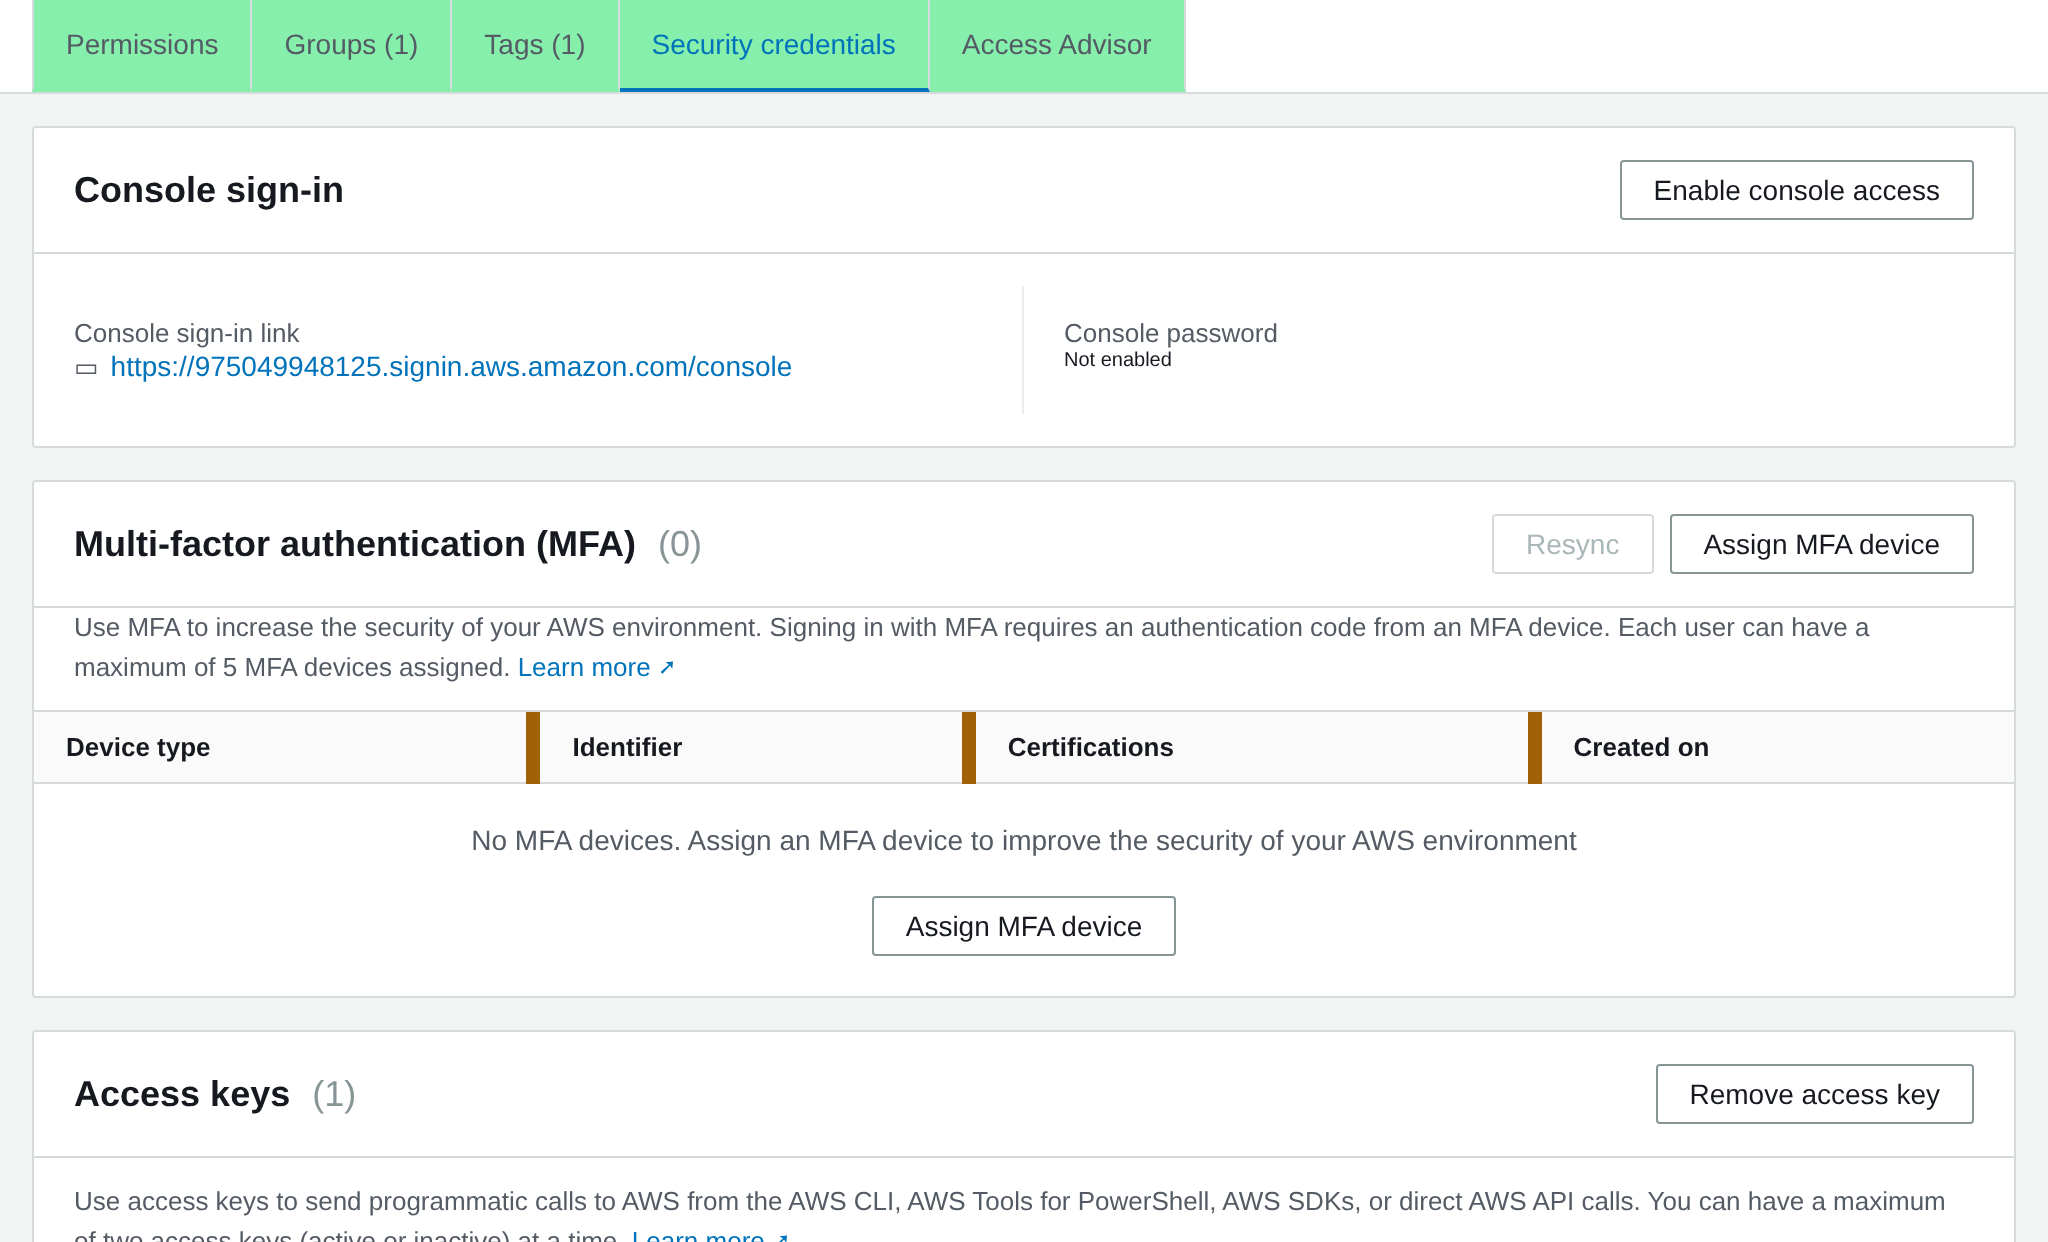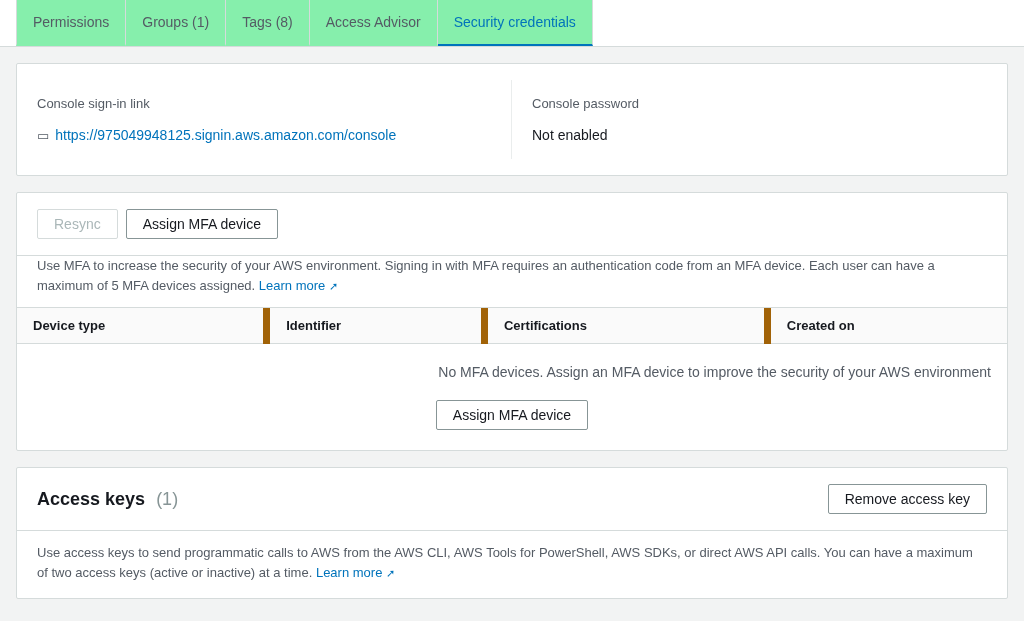--- a/index.html
+++ b/index.html
@@ -111,24 +111,24 @@
     .signin-col:first-child {
       padding-right: 20px;
       border-right: 1px solid #eaeded;
     }
     .signin-col:last-child {
       padding-left: 20px;
     }
     .field-label {
       font-size: 13px;
       color: #545b64;
-      margin-bottom: 16px;
+      margin-bottom: 1px;
     }
     .field-value {
-      font-size: 14px;
+      font-size: 10px;
       color: #16191f;
     }
     .link-value {
       display: flex;
       align-items: center;
       gap: 6px;
     }
     .link-value a {
       color: #0073bb;
       text-decoration: none;
@@ -178,21 +178,21 @@
     }
     .table th:last-child {
       border-right: none;
     }
     .table td {
       padding: 12px 16px;
       border-right: 1px solid #d5dbdb;
       font-size: 13px;
     }
     .empty-row td {
-      text-align: right;
+      text-align: center;
       color: #545b64;
       font-size: 14px;
       padding: 20px 16px 8px;
       border-right: none;
     }
     .empty-actions td {
       text-align: center;
       padding: 12px 16px 20px;
       border-right: none;
     }
@@ -221,47 +221,55 @@
     }
   </style>
 </head>
 <body>
 
 <div class="page-container">
 
   <div class="tabs">
     <div class="tab">Permissions</div>
     <div class="tab">Groups (1)</div>
-    <div class="tab">Tags (8)</div>
+    <div class="tab">Tags (1)</div>
+    <div class="tab active">Security credentials</div>
     <div class="tab">Access Advisor</div>
-    <div class="tab active">Security credentials</div>
   </div>
 
   <div class="content">
 
     <div class="card">
+      <div class="card-header">
+        <h2>Console sign-in</h2>
+        <button class="btn btn-default">Enable console access</button>
+      </div>
       <div class="card-body">
         <div class="signin-grid">
           <div class="signin-col">
             <div class="field-label">Console sign-in link</div>
             <div class="link-value">
               <span class="copy-icon">▭</span>
               <a href="#">https://975049948125.signin.aws.amazon.com/console</a>
             </div>
           </div>
           <div class="signin-col">
             <div class="field-label">Console password</div>
             <div class="field-value">Not enabled</div>
           </div>
         </div>
       </div>
     </div>
 
     <div class="card">
       <div class="card-header">
+        <h2>
+          <span>Multi-factor authentication (MFA)</span>
+          <span class="count" style="margin-left:6px;">(0)</span>
+        </h2>
         <div class="btn-group">
           <button class="btn btn-disabled">Resync</button>
           <button class="btn btn-default">Assign MFA device</button>
         </div>
       </div>
       <div class="mfa-description">
         <span>Use MFA to increase the security of your AWS environment. Signing in with MFA requires an authentication code from an MFA device. Each user can have a maximum of 5 MFA devices assigned.</span>
         <a href="#">
           <span>Learn more</span>
           <span class="external-icon">➚</span>

